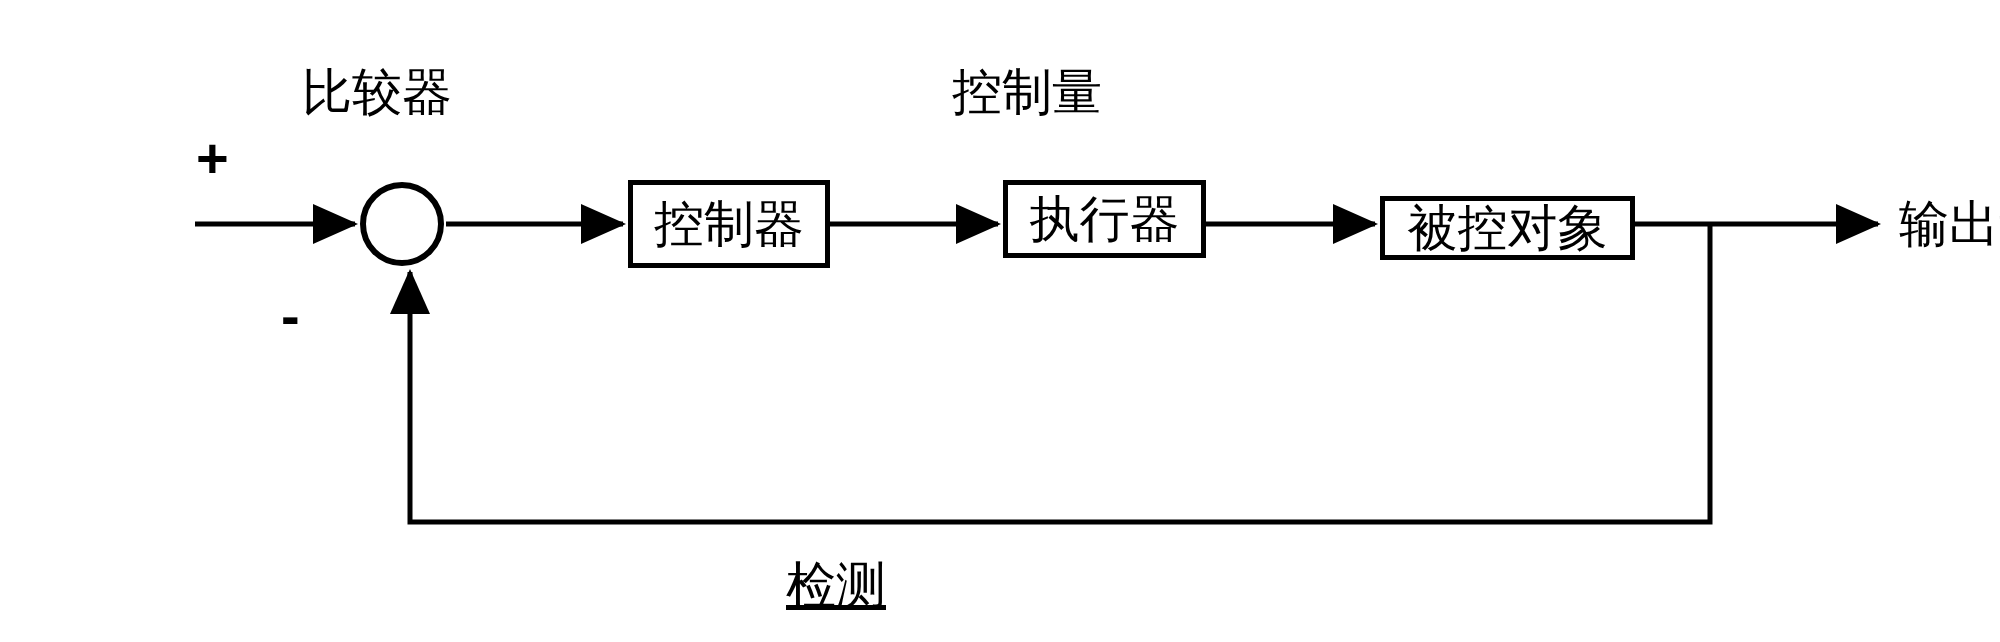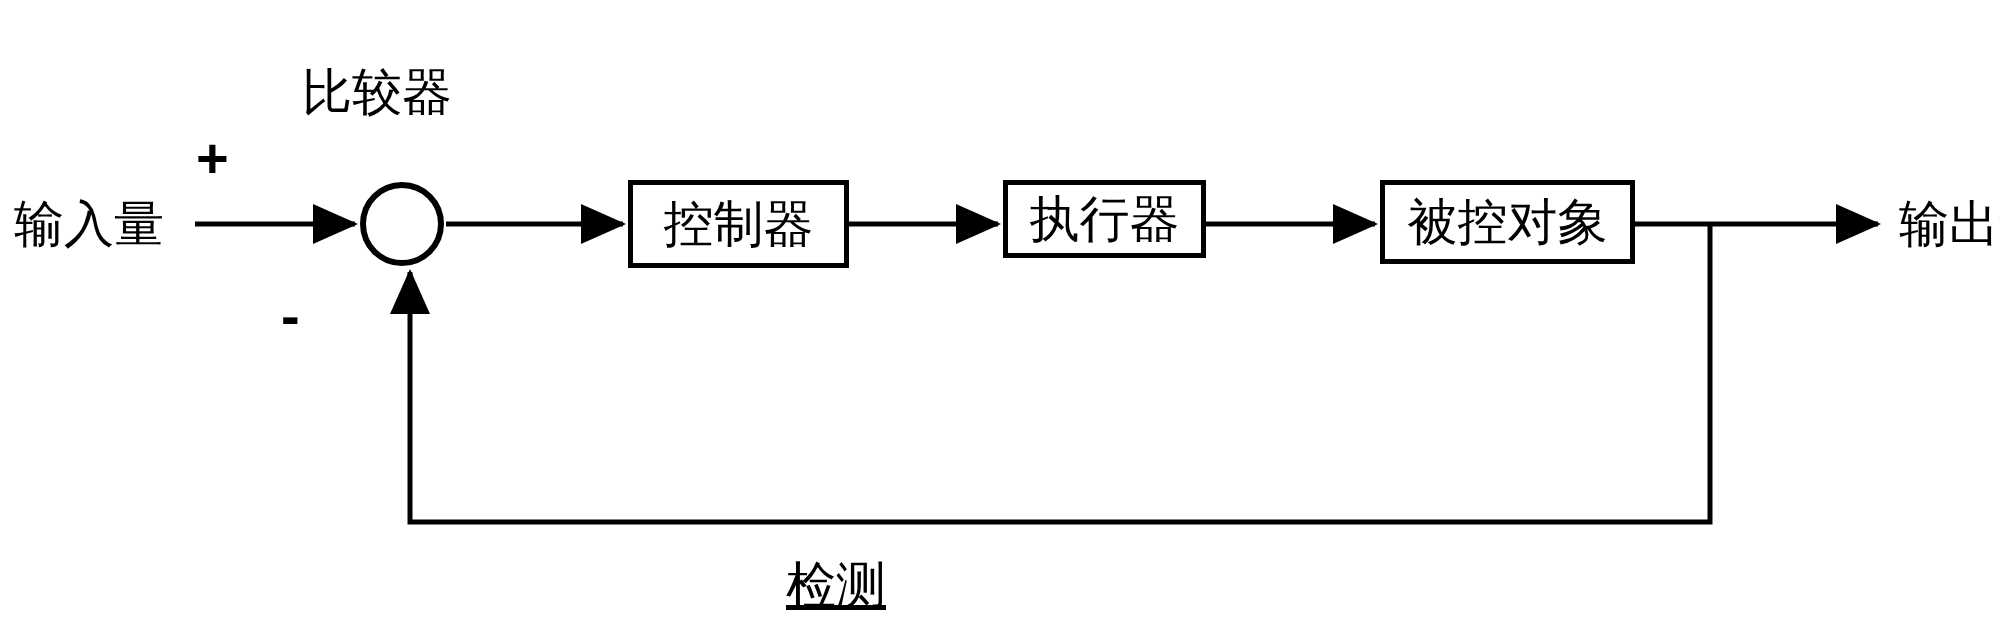--- a/index.html
+++ b/index.html
@@ -91,38 +91,38 @@
       <line x1="1206" y1="224" x2="1375" y2="224" marker-end="url(#arrowhead)"></line>
 
       <line x1="1635" y1="224" x2="1878" y2="224" marker-end="url(#arrowhead)"></line>
 
       <path d="M1710,224 L1710,522 L410,522 L410,272" marker-end="url(#arrowhead)"></path>
     </g>
   </svg>
 
   <div class="sum-circle" style="left:360px; top:182px; width:84px; height:84px;"></div>
 
-  <div class="block-box" style="left:628px; top:180px; width:221px; height:88px;">
+  <div class="block-box" style="left:628px; top:180px; width:202px; height:88px;">
     <span class="block-label">控制器</span>
   </div>
 
   <div class="block-box" style="left:1003px; top:180px; width:203px; height:78px;">
     <span class="block-label">执行器</span>
   </div>
 
-  <div class="block-box" style="left:1380px; top:180px; width:255px; height:84px;">
+  <div class="block-box" style="left:1380px; top:196px; width:255px; height:64px;">
     <span class="block-label">被控对象</span>
   </div>
 
-  <div class="lbl cn" style="left:14px; top:199px;">输入量</div>
 
   <div class="lbl cn" style="left:1899px; top:199px;">输出量</div>
 
   <div class="lbl cn" style="left:262px; top:67px;margin-left:40px;">比较器</div>
 
+  <div class="lbl cn" style="left:952px; top:67px;">控制量</div>
 
   <div class="lbl cn" style="left:786px; top:560px;text-decoration:underline;">检测</div>
 
   <div class="sign" style="left:196px; top:130px;">+</div>
 
   <div class="sign" style="left:281px; top:288px;">-</div>
 
 </div>
 
 </body></html>

